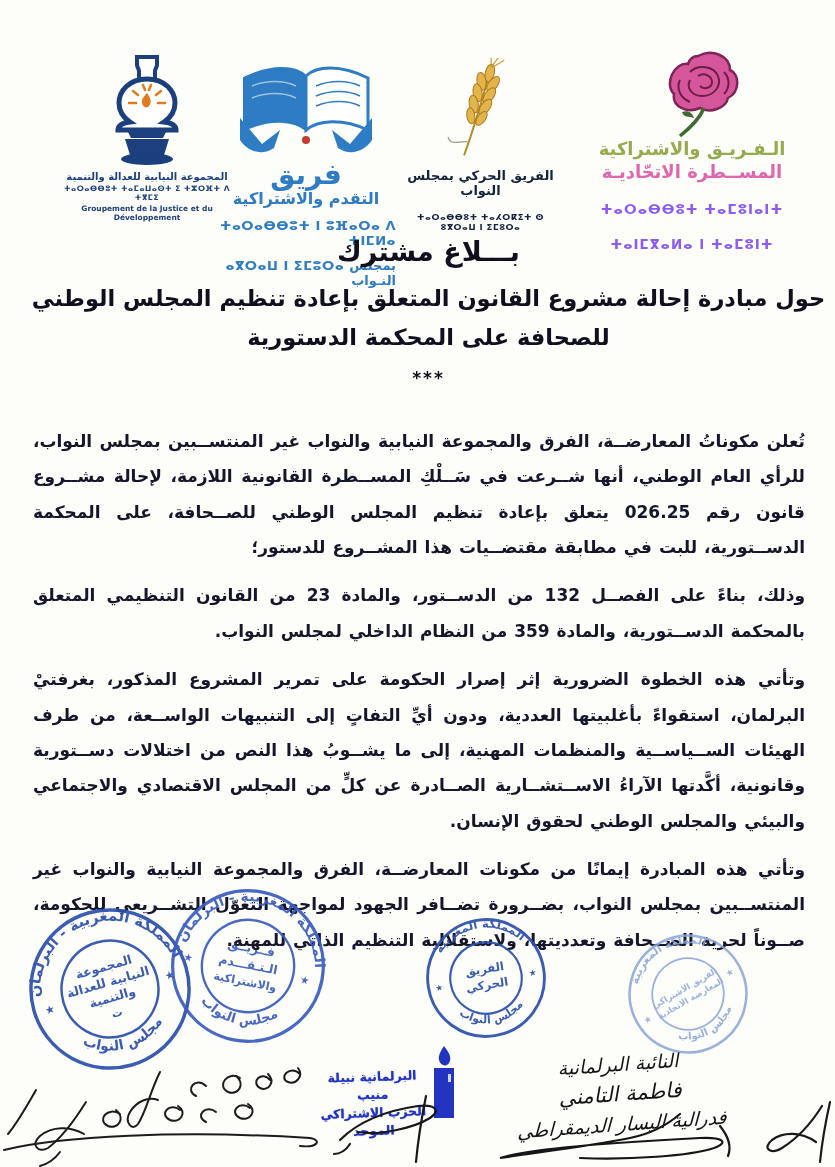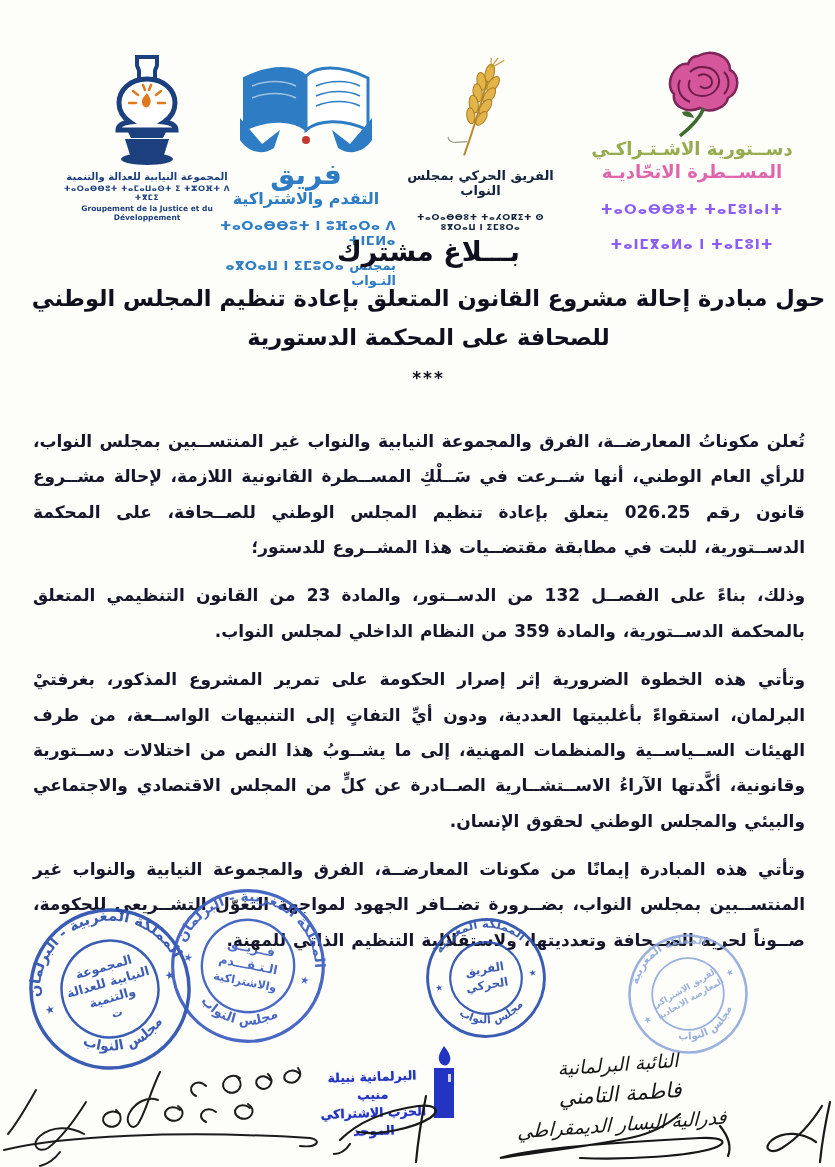--- a/index.html
+++ b/index.html
@@ -136,21 +136,21 @@
       <path d="M52,6 C66,-2 84,6 84,20 C94,24 94,42 82,48 C80,58 64,64 54,58 C40,64 26,56 28,44 C18,34 28,12 42,14 C44,8 48,6 52,6 Z" fill="#d6569c" stroke="#7e2456" stroke-width="2.5"></path>
       <g fill="none" stroke="#6d1d47" stroke-width="2">
         <path d="M44,22 C52,14 68,16 72,26 C76,36 68,46 56,46 C46,46 40,38 44,30"></path>
         <path d="M52,26 C58,22 66,26 66,32 C66,38 58,40 54,36"></path>
         <path d="M34,30 C30,38 34,48 44,52"></path>
         <path d="M78,22 C84,28 84,38 78,44"></path>
       </g>
       <path d="M58,58 C54,68 44,78 34,86" stroke="#3f6b33" stroke-width="3.5" fill="none"></path>
       <path d="M48,68 C42,66 38,68 36,62 C42,60 46,62 48,68 Z" fill="#3f6b33"></path>
     </svg>
-    <div class="su-green">دســتورية الاشـتـراكـي</div>
+    <div class="su-green">الـفـريـق والاشتراكية</div>
     <div class="su-pink">المســطرة الاتحّاديـة</div>
     <div class="su-tif">ⵜⴰⵔⴰⴱⴱⵓⵜ ⵜⴰⵎⵓⵏⴰⵏⵜ</div>
     <div class="su-tif">ⵜⴰⵏⵎⴳⴰⵍⴰ ⵏ ⵜⴰⵎⵓⵏⵜ</div>
   </div>
 
   <div class="title">
     <div class="title-l1">بـــلاغ مشترك</div>
     <div class="title-l2">
       <span>حول مبادرة إحالة مشروع القانون المتعلق بإعادة تنظيم المجلس الوطني</span><br>
       <span>للصحافة على المحكمة الدستورية</span>

